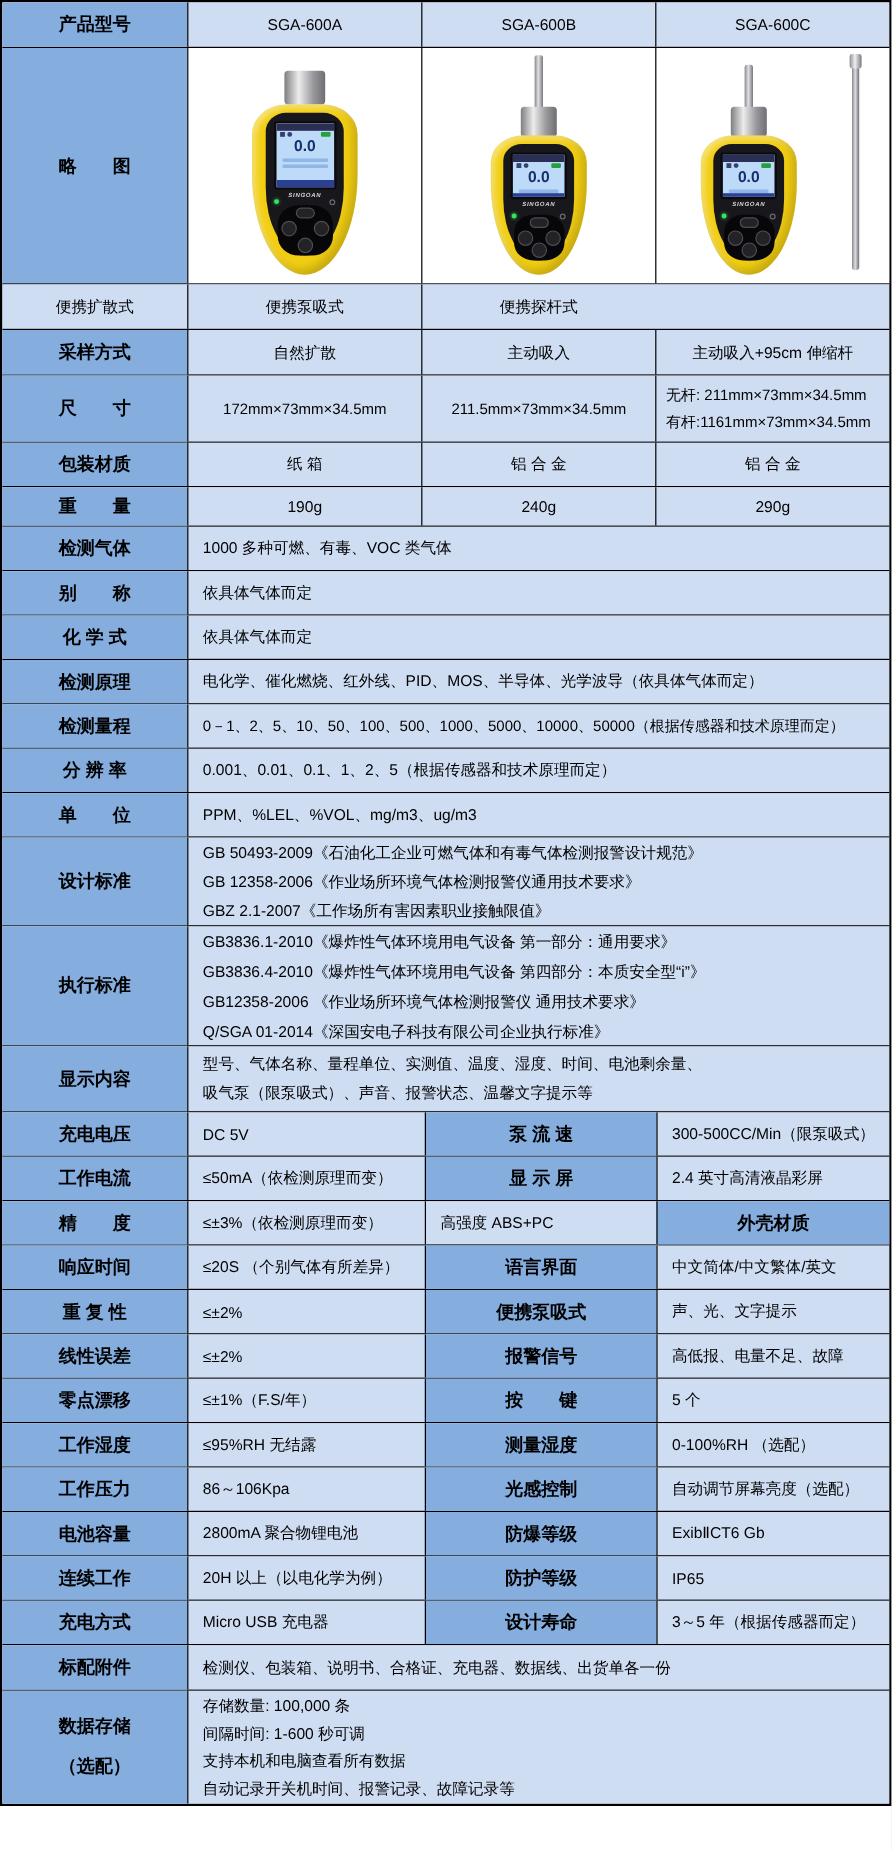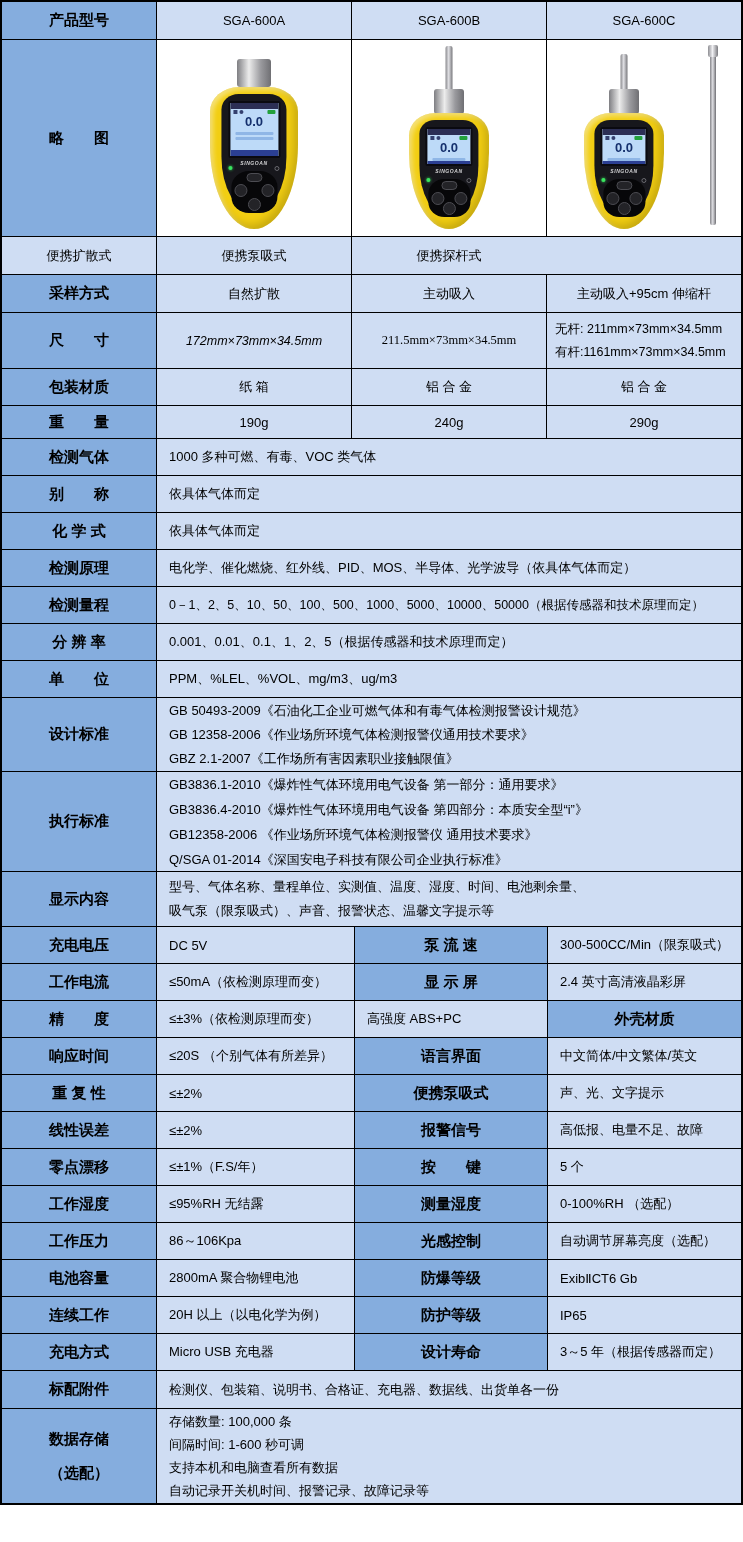--- a/index.html
+++ b/index.html
@@ -203,22 +203,22 @@
 
   <div class="row cols4 h38">
     <div class="cell lbl">采样方式</div>
     <div class="cell val c">自然扩散</div>
     <div class="cell val c">主动吸入</div>
     <div class="cell val c">主动吸入+95cm 伸缩杆</div>
   </div>
 
   <div class="row cols4 h56">
     <div class="cell lbl">尺　　寸</div>
-    <div class="cell val c" style="font-size:12.5px;font-style:italic;">172mm×73mm×34.5mm</div>
-    <div class="cell val c" style="font-size:12.5px;font-family:Liberation Serif, serif;">211.5mm×73mm×34.5mm</div>
+    <div class="cell val c" style="font-size:12.5px;">172mm×73mm×34.5mm</div>
+    <div class="cell val c" style="font-size:12.5px;">211.5mm×73mm×34.5mm</div>
     <div class="cell val sizecell">
       <span>无杆: 211mm×73mm×34.5mm</span>
       <span>有杆:1161mm×73mm×34.5mm</span>
     </div>
   </div>
 
   <div class="row cols4 h37">
     <div class="cell lbl">包装材质</div>
     <div class="cell val c">纸 箱</div>
     <div class="cell val c">铝 合 金</div>

